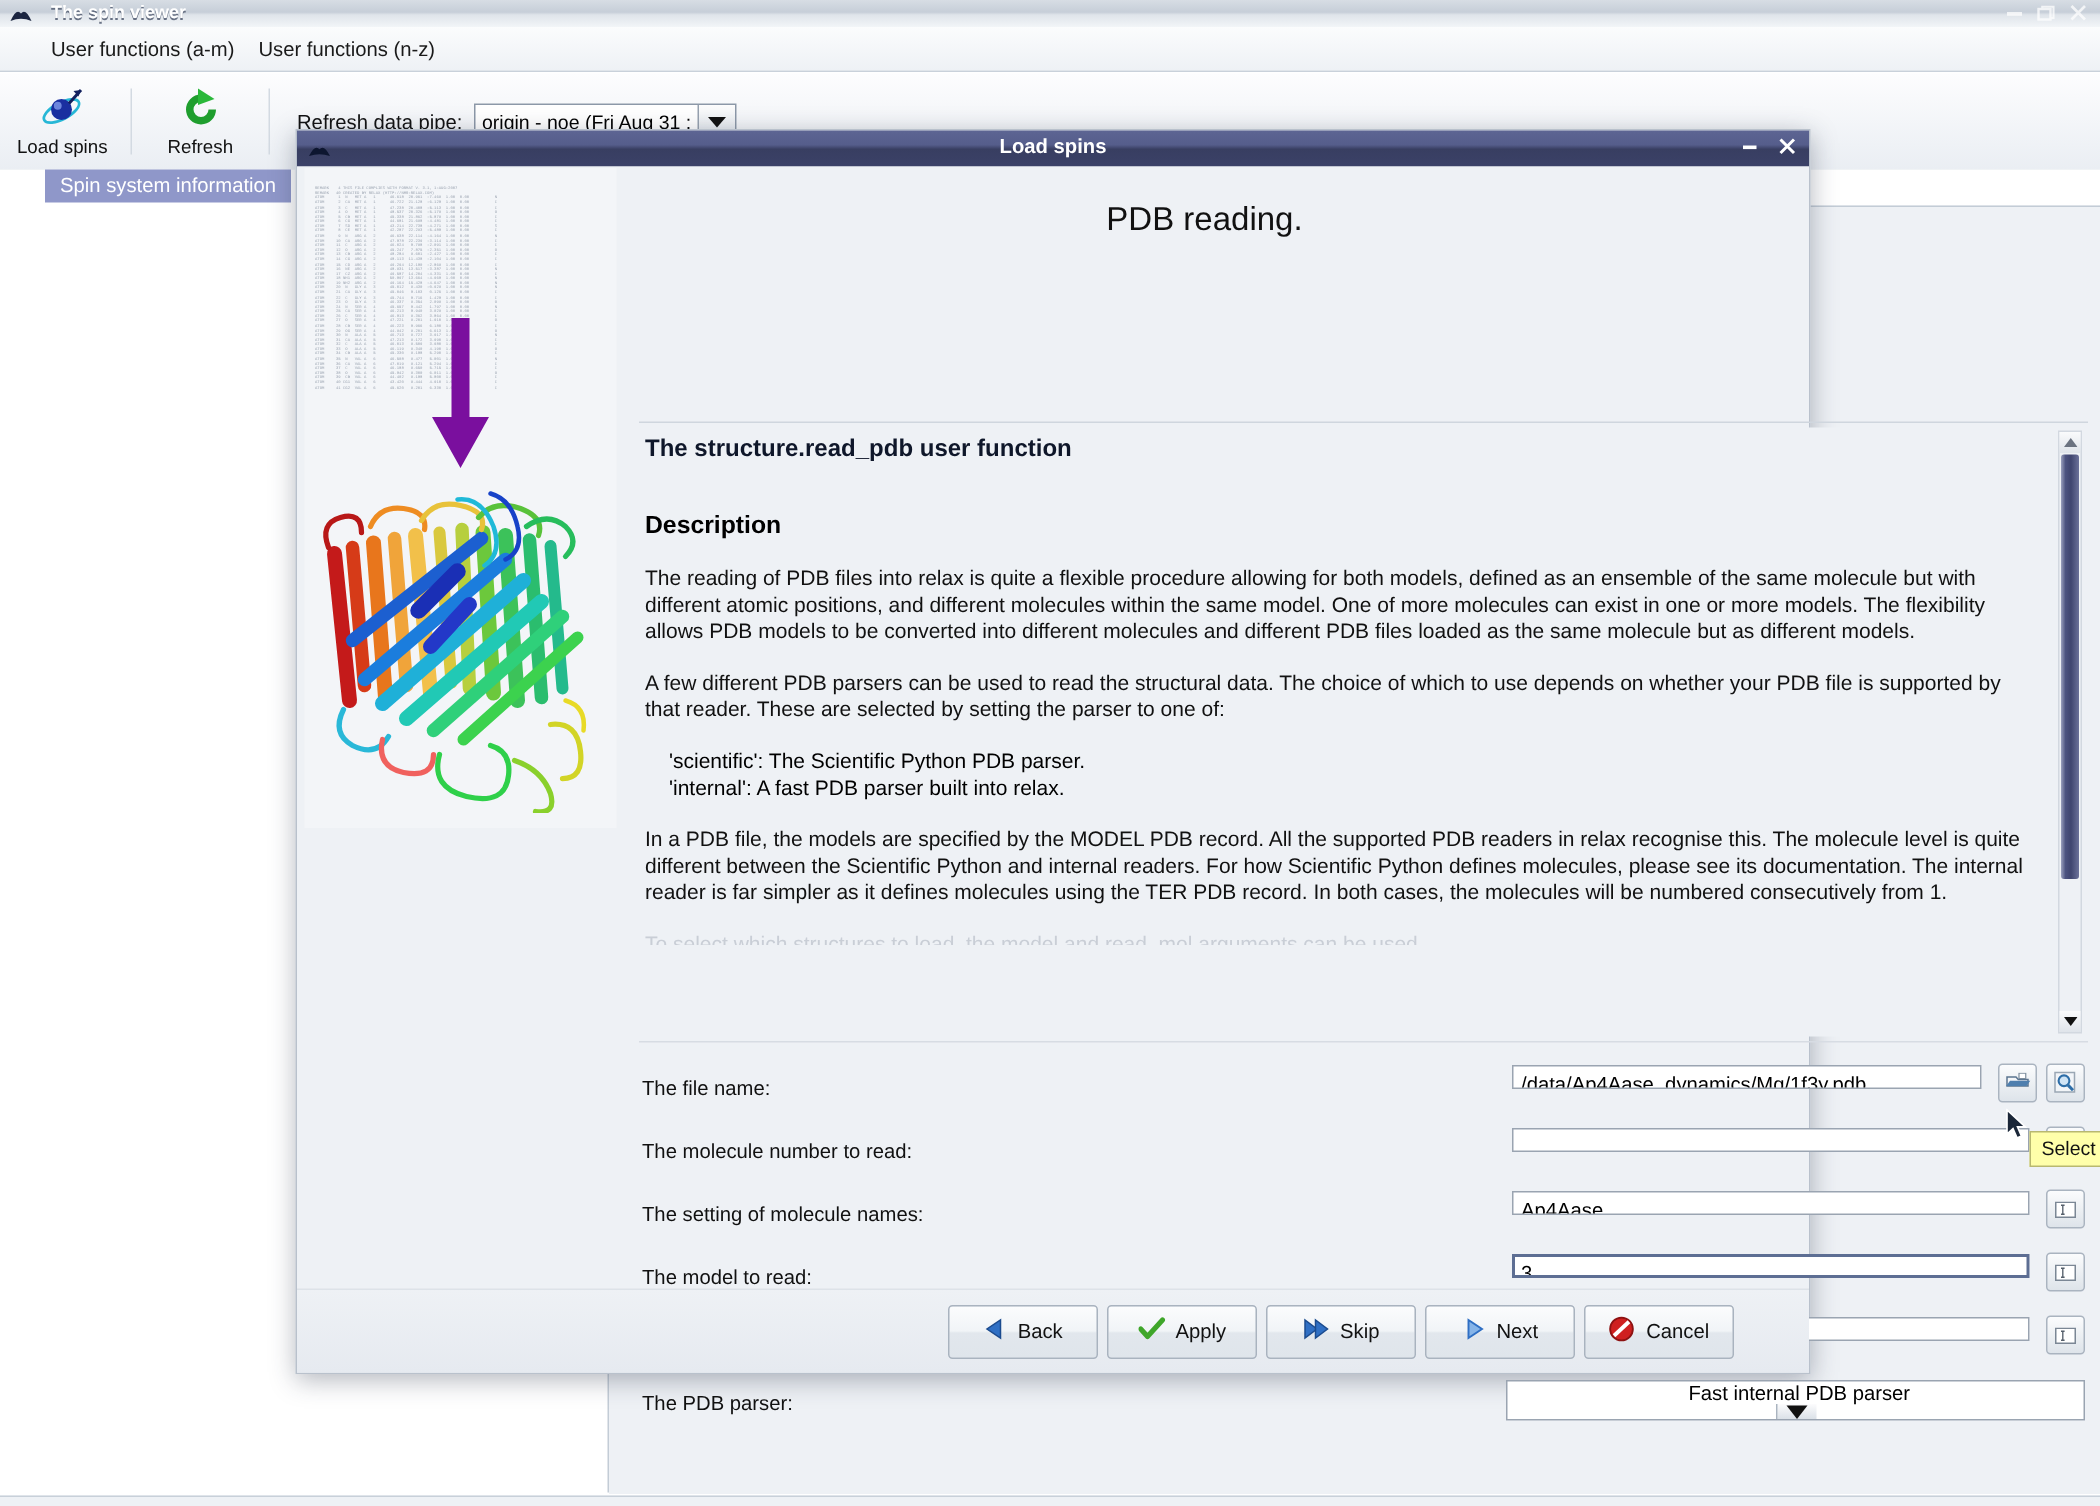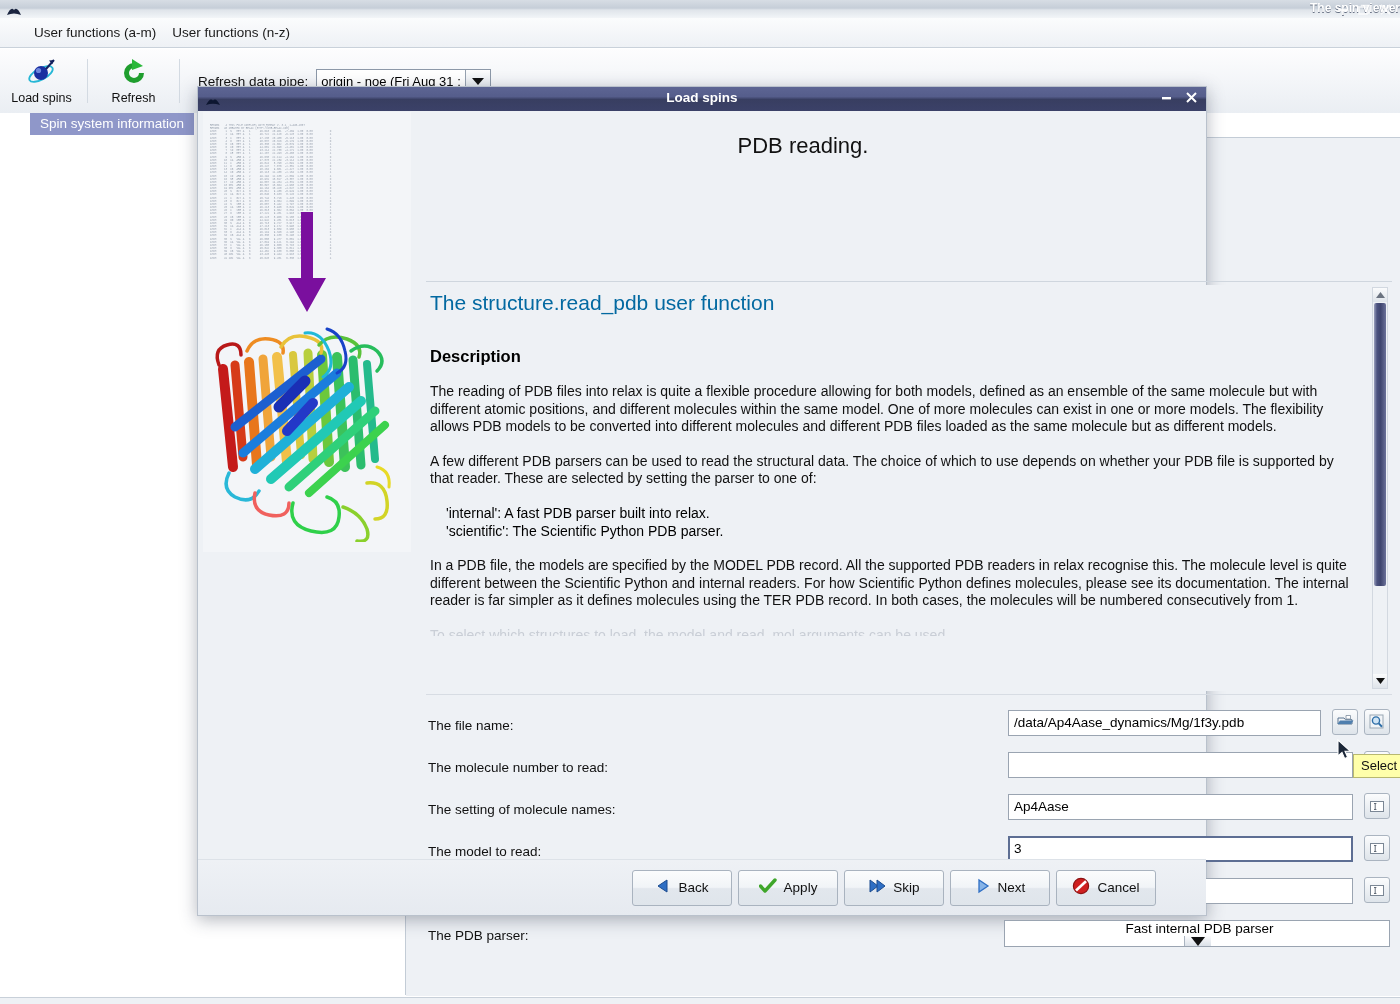--- a/index.html
+++ b/index.html
@@ -10,23 +10,24 @@
     -webkit-font-smoothing:antialiased;
   }
   
   #app-window{position:absolute;left:0;top:0;width:1400px;height:1004px;}
   #main-titlebar{
     position:absolute;left:0;top:0;width:1400px;height:18px;
     background:linear-gradient(to bottom,#d7dde4 0%,#c6ced8 45%,#dfe4ea 55%,#f2f5f8 100%);
     border-bottom:1px solid #b4bdc7;
   }
   #main-titlebar .title{
-    position:absolute;left:0;right:0;top:1px;text-align:right;
+    position:absolute;left:0;right:0;top:1px;text-align:left;
     font-size:12px;color:#ffffff;font-weight:bold;
     text-shadow:0 1px 0 rgba(90,100,120,.9);
+    padding-left:34px;
   }
   #main-titlebar .logo{
     position:absolute;left:6px;top:3px;width:16px;height:12px;
   }
   #main-titlebar .wbtns{position:absolute;right:8px;top:2px;display:flex;gap:9px;align-items:center;}
   .wbtn{opacity:.75;}
   
   #menubar{
     position:absolute;left:0;top:18px;width:1400px;height:30px;
     background:linear-gradient(to bottom,#fbfcfd,#eef1f5);
@@ -111,21 +112,21 @@
     font-size:22px;color:#111;
   }
   #dlg-rule{position:absolute;left:228px;top:170px;width:966px;height:1px;background:#cfd6de;}
 
   
   #desc-area{
     position:absolute;left:228px;top:174px;width:966px;height:406px;
     background:#eef1f5;overflow:hidden;
   }
   #desc-inner{position:absolute;left:0;top:0;width:940px;padding:4px 12px 0 4px;box-sizing:border-box;}
-  #desc-inner h2{font-size:21px;margin:2px 0 0 0;color:#0369a1;font-weight:normal;}
+  #desc-inner h2{font-size:16px;margin:2px 0 0 0;color:#0f172a;font-weight:bold;}
   #desc-inner .subtitle{font-style:italic;font-size:14px;color:#111;margin-top:19px;}
   #desc-inner h3{font-size:16.5px;margin:32px 0 0 0;color:#000;font-weight:bold;}
   #desc-inner p{font-size:14px;line-height:17.6px;color:#111;margin:17px 0 0 0;text-align:left;}
   #desc-inner .indent{margin-left:16px;margin-top:17px;}
   #desc-inner .indent div{font-size:14px;line-height:17.6px;}
   #desc-inner .faded{color:#c9ced6;overflow:hidden;height:9px;}
   
   #desc-sb{
     position:absolute;left:1174px;top:176px;width:16px;height:402px;
     background:#eef1f5;border:1px solid #d2d8e0;box-sizing:border-box;
@@ -139,21 +140,21 @@
     background:linear-gradient(to right,#9aa0bd 0%,#4c5380 25%,#3f456f 55%,#6b7199 100%);
     border-radius:2px;
   }
   #desc-bottomrule{position:absolute;left:228px;top:583px;width:966px;height:1px;background:#d7dce3;}
 
   
   #form{position:absolute;left:228px;top:596px;width:966px;}
   .row{position:relative;height:42px;}
   .row .lab{position:absolute;left:2px;top:11px;font-size:13.5px;color:#111;}
   .row .inp{
-    position:absolute;top:3px;height:26px;border:1px solid #9aa4b1;
+    position:absolute;top:3px;height:16px;border:1px solid #9aa4b1;
     background:#ffffff;box-sizing:border-box;font-size:13.5px;color:#000;
     padding:4px 0 0 5px;overflow:hidden;white-space:nowrap;
   }
   .row .inp.focus{border:2px solid #5d6e93;padding-top:3px;padding-left:4px;}
   .sq-btn{
     position:absolute;top:2px;width:26px;height:26px;box-sizing:border-box;
     border:1px solid #aab4c0;border-radius:3px;
     background:linear-gradient(to bottom,#fbfcfd,#dee4ea);
     display:flex;align-items:center;justify-content:center;
   }
@@ -393,22 +394,22 @@
     <div id="dlg-heading">PDB reading.</div>
     <div id="dlg-rule"></div>
 
     <div id="desc-area">
       <div id="desc-inner">
         <h2>The structure.read_pdb user function</h2>
         <h3>Description</h3>
         <p>The reading of PDB files into relax is quite a flexible procedure allowing for both models, defined as an ensemble of the same molecule but with different atomic positions, and different molecules within the same model.  One of more molecules can exist in one or more models.  The flexibility allows PDB models to be converted into different molecules and different PDB files loaded as the same molecule but as different models.</p>
         <p>A few different PDB parsers can be used to read the structural data.  The choice of which to use depends on whether your PDB file is supported by that reader.  These are selected by setting the parser to one of:</p>
         <div class="indent">
+          <div>'scientific':  The Scientific Python PDB parser.</div>
           <div>'internal':  A fast PDB parser built into relax.</div>
-          <div>'scientific':  The Scientific Python PDB parser.</div>
         </div>
         <p>In a PDB file, the models are specified by the MODEL PDB record.  All the supported PDB readers in relax recognise this.  The molecule level is quite different between the Scientific Python and internal readers.  For how Scientific Python defines molecules, please see its documentation.  The internal reader is far simpler as it defines molecules using the TER PDB record.  In both cases, the molecules will be numbered consecutively from 1.</p>
         <p class="faded">To select which structures to load, the model and read_mol arguments can be used.</p>
       </div>
     </div>
 
     <div id="desc-sb">
       <div class="sb-arrow">
         <svg width="9" height="6" viewBox="0 0 9 6">
             <path d="M4.5 0 L9 6 L0 6 Z" fill="#6b7380"></path>

